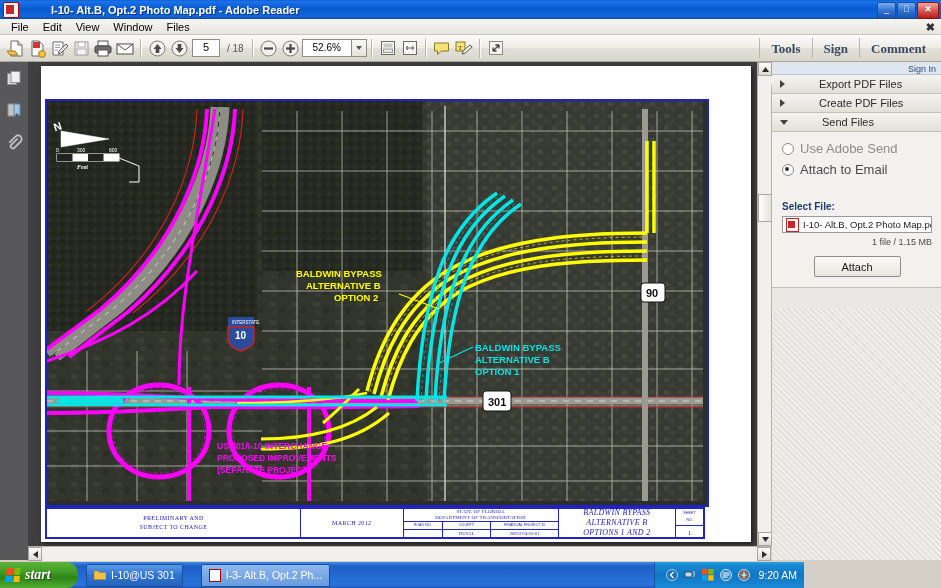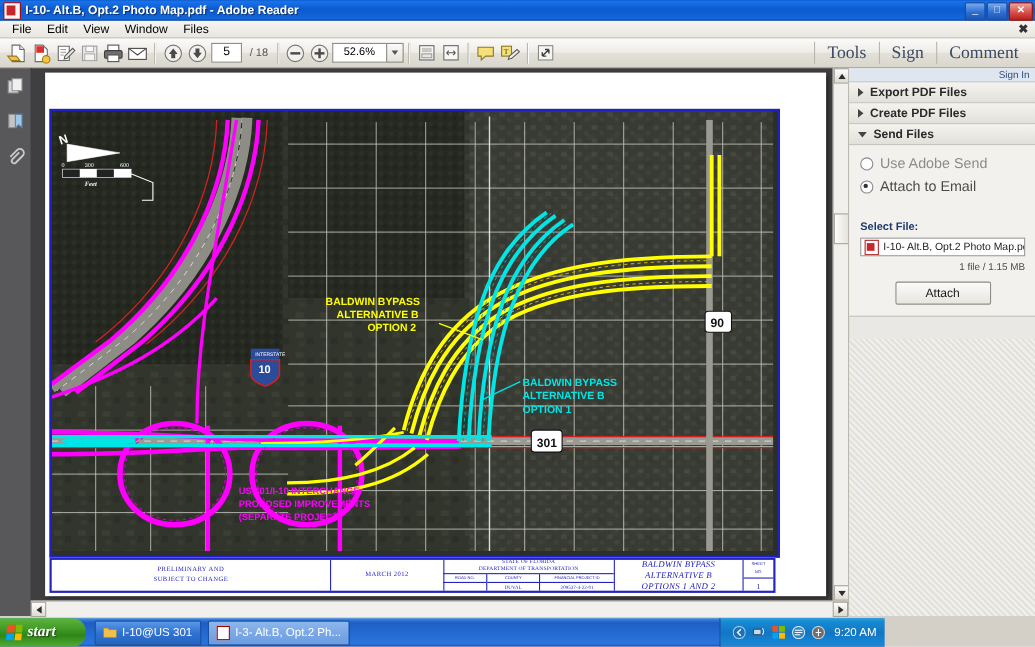--- a/index.html
+++ b/index.html
@@ -9,21 +9,21 @@
     font-size:11px;
     background:#d4d0c8;
     -webkit-font-smoothing:none;
   }
   .app{position:relative;width:941px;height:588px;}
 
   
   .titlebar{
     position:absolute;left:0;top:0;width:941px;height:19px;
     background:linear-gradient(to bottom,#0b5fd4 0%,#1b72e8 8%,#0a5ad0 45%,#1466d8 88%,#0849aa 100%);
-    display:flex;align-items:center;
+    display:flex;align-items:center;gap:28px;
   }
   .titlebar .tb-icon{
     width:14px;height:14px;margin-left:3px;margin-right:4px;
     background:#f6f6f6;border:1px solid #a00;border-radius:1px;
     position:relative;flex:none;
   }
   .titlebar .tb-icon:after{
     content:"";position:absolute;left:2px;top:2px;width:8px;height:9px;
     background:#c8262a;
   }
@@ -75,21 +75,21 @@
     text-align:center;font-size:10px;line-height:15px;color:#000;
   }
   .zoomarrow{
     width:14px;height:16px;border:1px solid #8f8d85;
     background:linear-gradient(to bottom,#fafaf8,#e4e2da);
     display:flex;align-items:center;justify-content:center;
   }
   .caret-dn{width:0;height:0;border-left:3px solid transparent;border-right:3px solid transparent;border-top:4px solid #555;}
   .tright{margin-left:auto;display:flex;align-items:center;height:27px;}
   .tr-item{
-    font-size:16px;color:#3a4a63;font-weight:normal;padding:0 11px;height:27px;
+    font-size:13px;color:#3a4a63;font-weight:bold;padding:0 11px;height:27px;
     line-height:27px;font-family:"Liberation Serif", serif;
   }
   .tr-sep{width:1px;height:20px;background:#b9b6ad;}
 
   
   .navrail{
     position:absolute;left:0;top:62px;width:28px;height:498px;
     background:#58585a;border-right:1px solid #3b3b3d;
   }
   .navrail .ni{width:28px;height:32px;display:flex;align-items:center;justify-content:center;}
@@ -148,32 +148,32 @@
   .hscroll{
     position:absolute;left:28px;top:546px;width:743px;height:14px;
     background:#f1f0ec;border-top:1px solid #b6b3aa;
   }
   .hsb-btn{height:14px;width:14px;background:linear-gradient(to bottom,#fdfdfc,#dedbd2);
            border:1px solid #a8a59c;box-sizing:border-box;display:flex;align-items:center;justify-content:center;}
 
   
   .rpanel{
     position:absolute;left:771px;top:62px;width:170px;height:498px;
-    background:#e9e8e4;border-left:1px solid #b6b3aa;
+    background:#e9e8e4;border-left:1px solid #b6b3aa;border-radius:28px;
   }
   .signin-bar{height:13px;background:#dfe6ef;border-bottom:1px solid #b9c2cd;
     text-align:right;padding-right:6px;box-sizing:border-box;}
   .signin-bar span{font-size:9px;color:#2a4c80;line-height:13px;}
   .acc{
     height:19px;background:linear-gradient(to bottom,#f4f3ef,#e2e0d9);
     border-bottom:1px solid #c3c0b8;display:flex;align-items:center;padding-left:8px;box-sizing:border-box;
   }
   .acc .tri-r{width:0;height:0;border-top:4px solid transparent;border-bottom:4px solid transparent;border-left:5px solid #444;margin-right:6px;}
   .acc .tri-d{width:0;height:0;border-left:4px solid transparent;border-right:4px solid transparent;border-top:5px solid #444;margin-right:6px;}
-  .acc .alab{font-size:11px;font-weight:bold;color:#2b2b2b;}
+  .acc .alab{font-size:11px;font-weight:normal;color:#2b2b2b;margin-left:28px;}
   .panelbody{background:#f2f1ee;padding:9px 10px 10px 10px;border-bottom:1px solid #c3c0b8;}
   .radio-row{display:flex;align-items:center;margin-bottom:6px;}
   .rad{width:10px;height:10px;border-radius:50%;border:1px solid #8a8a8a;background:#fff;margin-right:6px;position:relative;flex:none;}
   .rad.on:after{content:"";position:absolute;left:2px;top:2px;width:4px;height:4px;border-radius:50%;background:#333;}
   .rad-lab{font-size:13px;color:#4b4b4b;}
   .rad-lab.dim{color:#8c8c8c;}
   .selfile-lab{font-size:10px;font-weight:bold;color:#1d3b6e;margin:24px 0 4px 0;}
   .filebox{
     height:17px;background:#fff;border:1px solid #9a9a9a;display:flex;align-items:center;
     padding-left:3px;box-sizing:border-box;
@@ -201,21 +201,21 @@
   }
   .startbtn{
     width:78px;height:26px;
     background:linear-gradient(to bottom,#5eb43a 0%,#3f9a25 40%,#2f8518 60%,#50ad32 100%);
     border-radius:0 12px 12px 0;display:flex;align-items:center;padding-left:6px;box-sizing:border-box;
   }
   .startlogo{width:14px;height:14px;display:grid;grid-template-columns:1fr 1fr;grid-template-rows:1fr 1fr;gap:1px;transform:skewX(-6deg);}
   .startlogo i{display:block;}
   .starttxt{color:#fff;font-style:italic;font-weight:bold;font-size:14px;margin-left:5px;
             text-shadow:1px 1px 1px rgba(0,0,0,.5);font-family:"Liberation Serif",serif;}
-  .tasks{display:flex;align-items:center;margin-left:8px;gap:6px;}
+  .tasks{display:flex;align-items:center;margin-left:8px;gap:18px;}
   .taskitem{
     height:21px;min-width:0;display:flex;align-items:center;padding:0 7px;
     background:linear-gradient(to bottom,#5a9ae8,#2f72d2 50%,#2564bd);
     border:1px solid #1a4f9e;border-radius:2px;color:#fff;font-size:10.5px;white-space:nowrap;
   }
   .taskitem.active{background:linear-gradient(to bottom,#8cb8ef,#7aa8e6 50%,#6b9cdf);}
   .tray{
     margin-left:auto;height:26px;display:flex;align-items:center;padding:0 7px 0 10px;
     background:linear-gradient(to bottom,#29a1e0 0%,#178ad2 12%,#1276c4 50%,#1a8ad6 100%);
     border-left:1px solid #1256a0;box-sizing:border-box;

